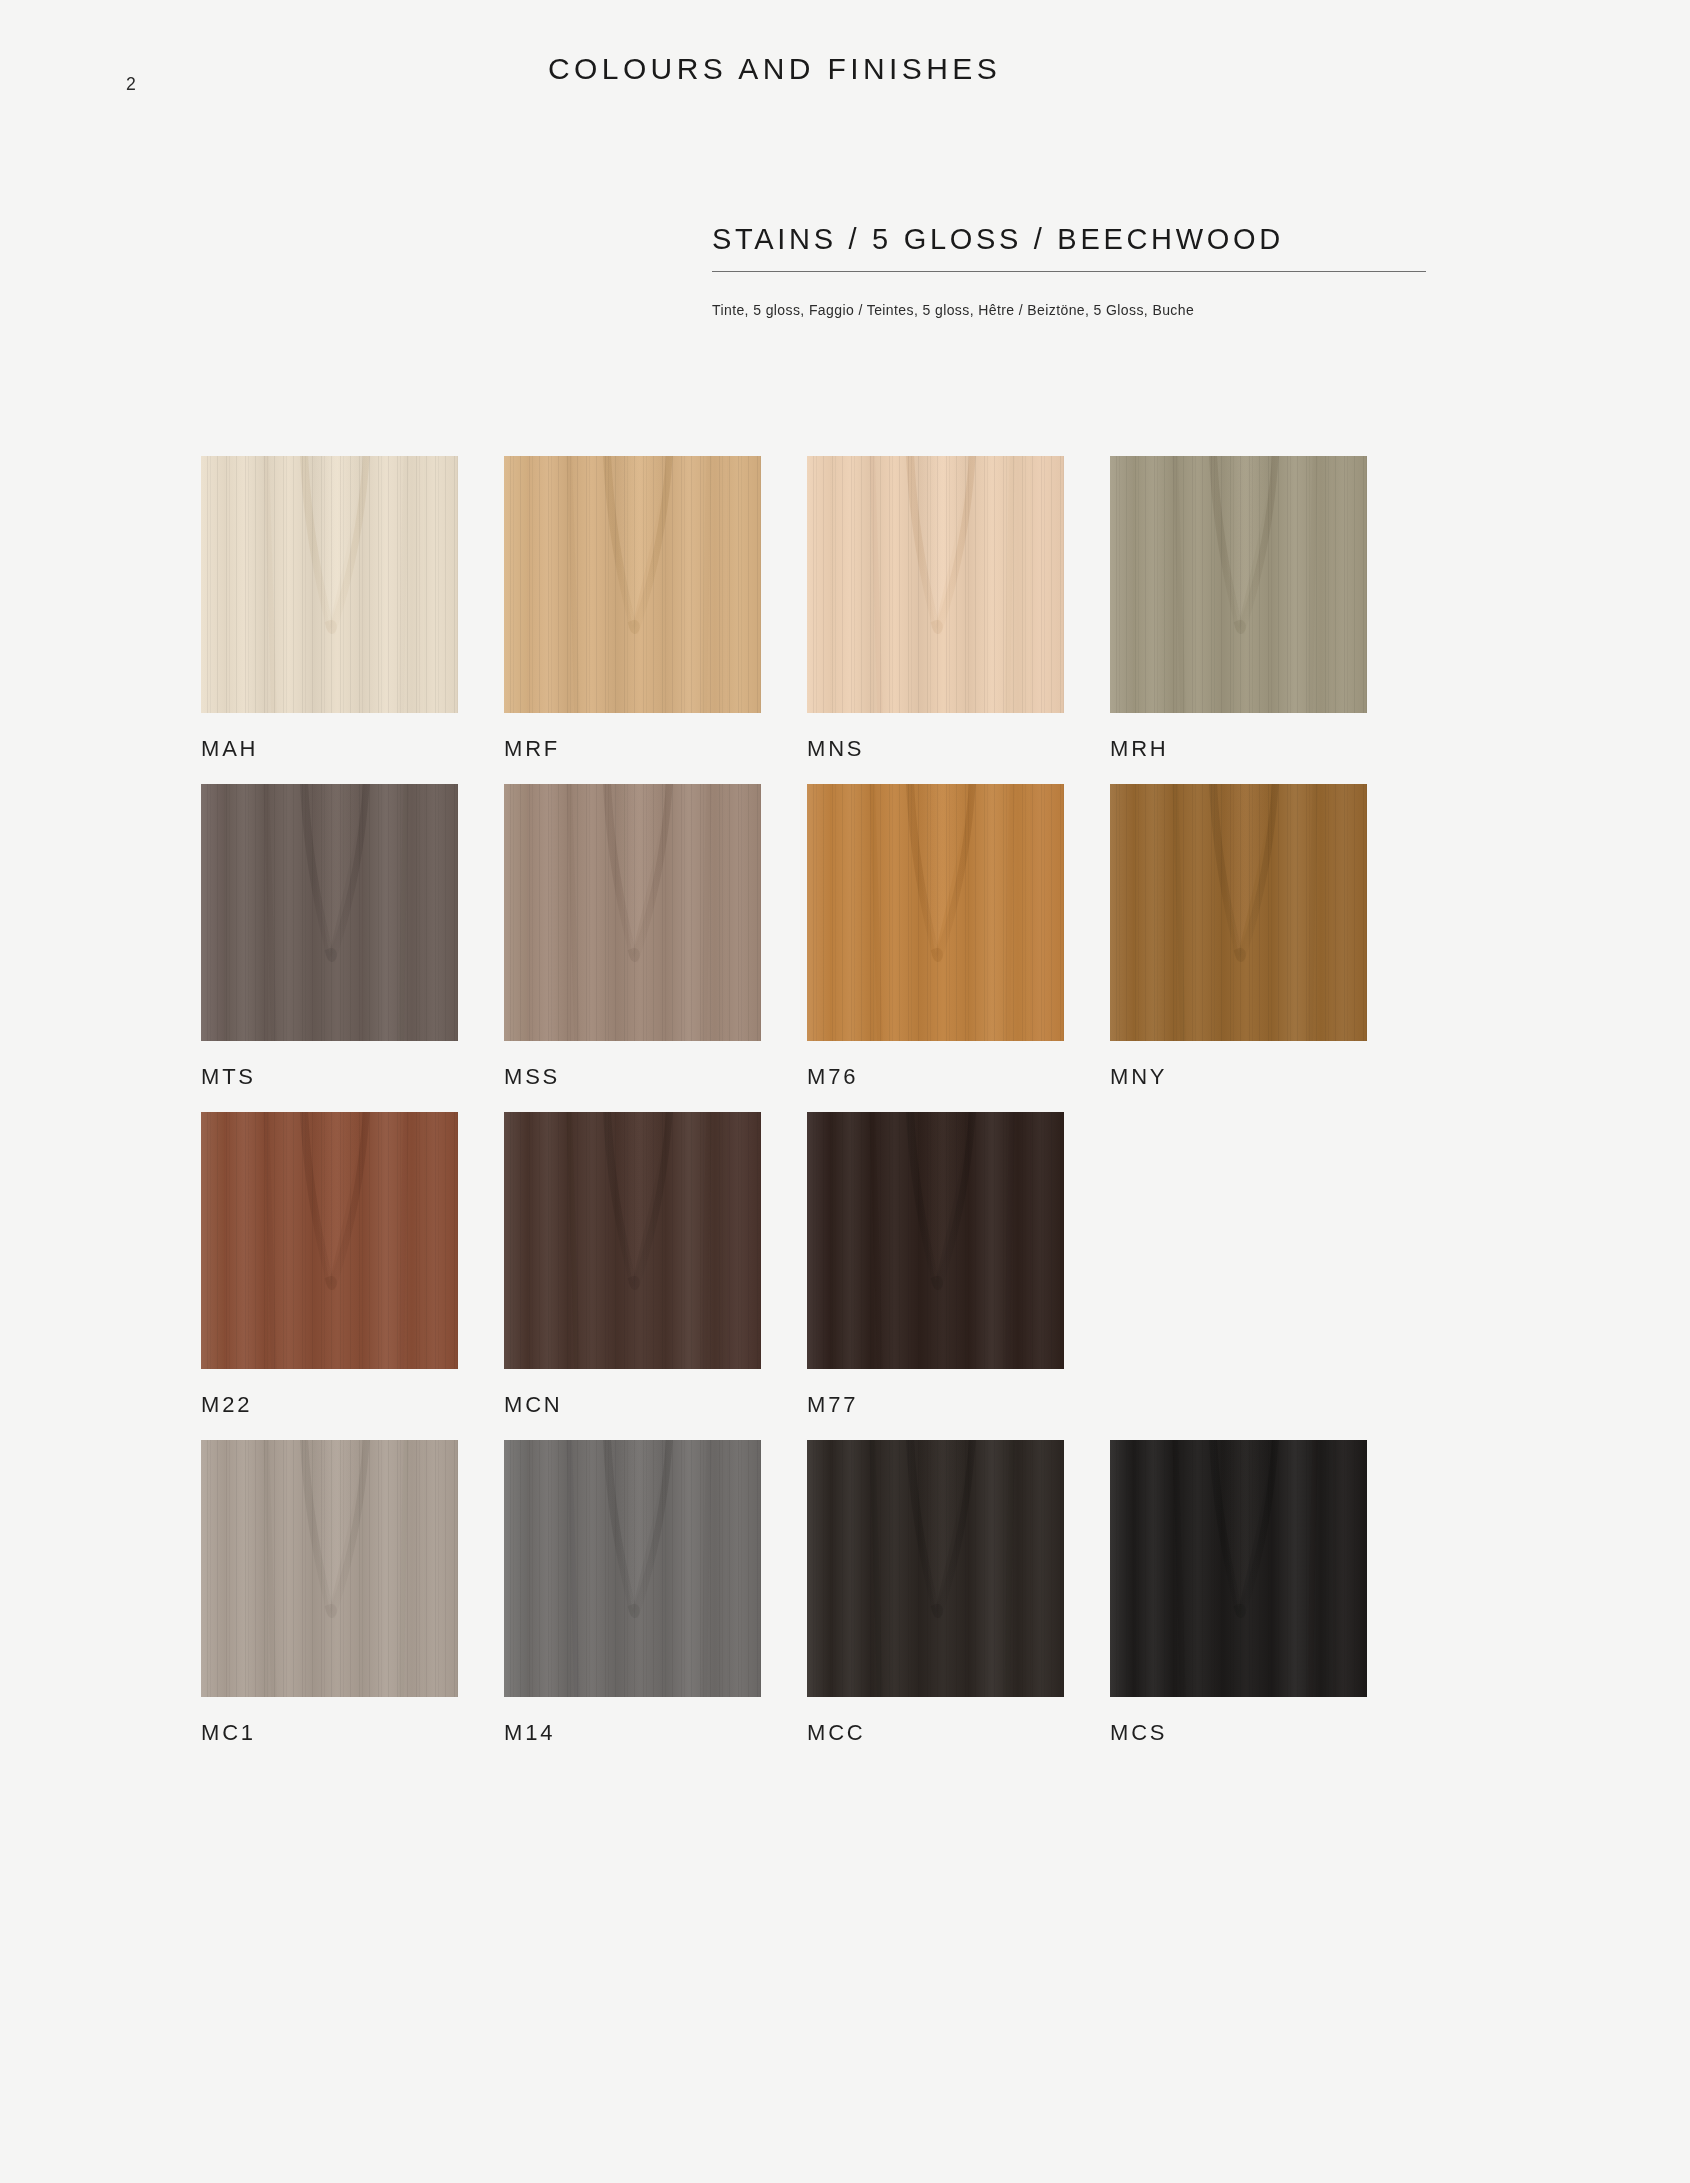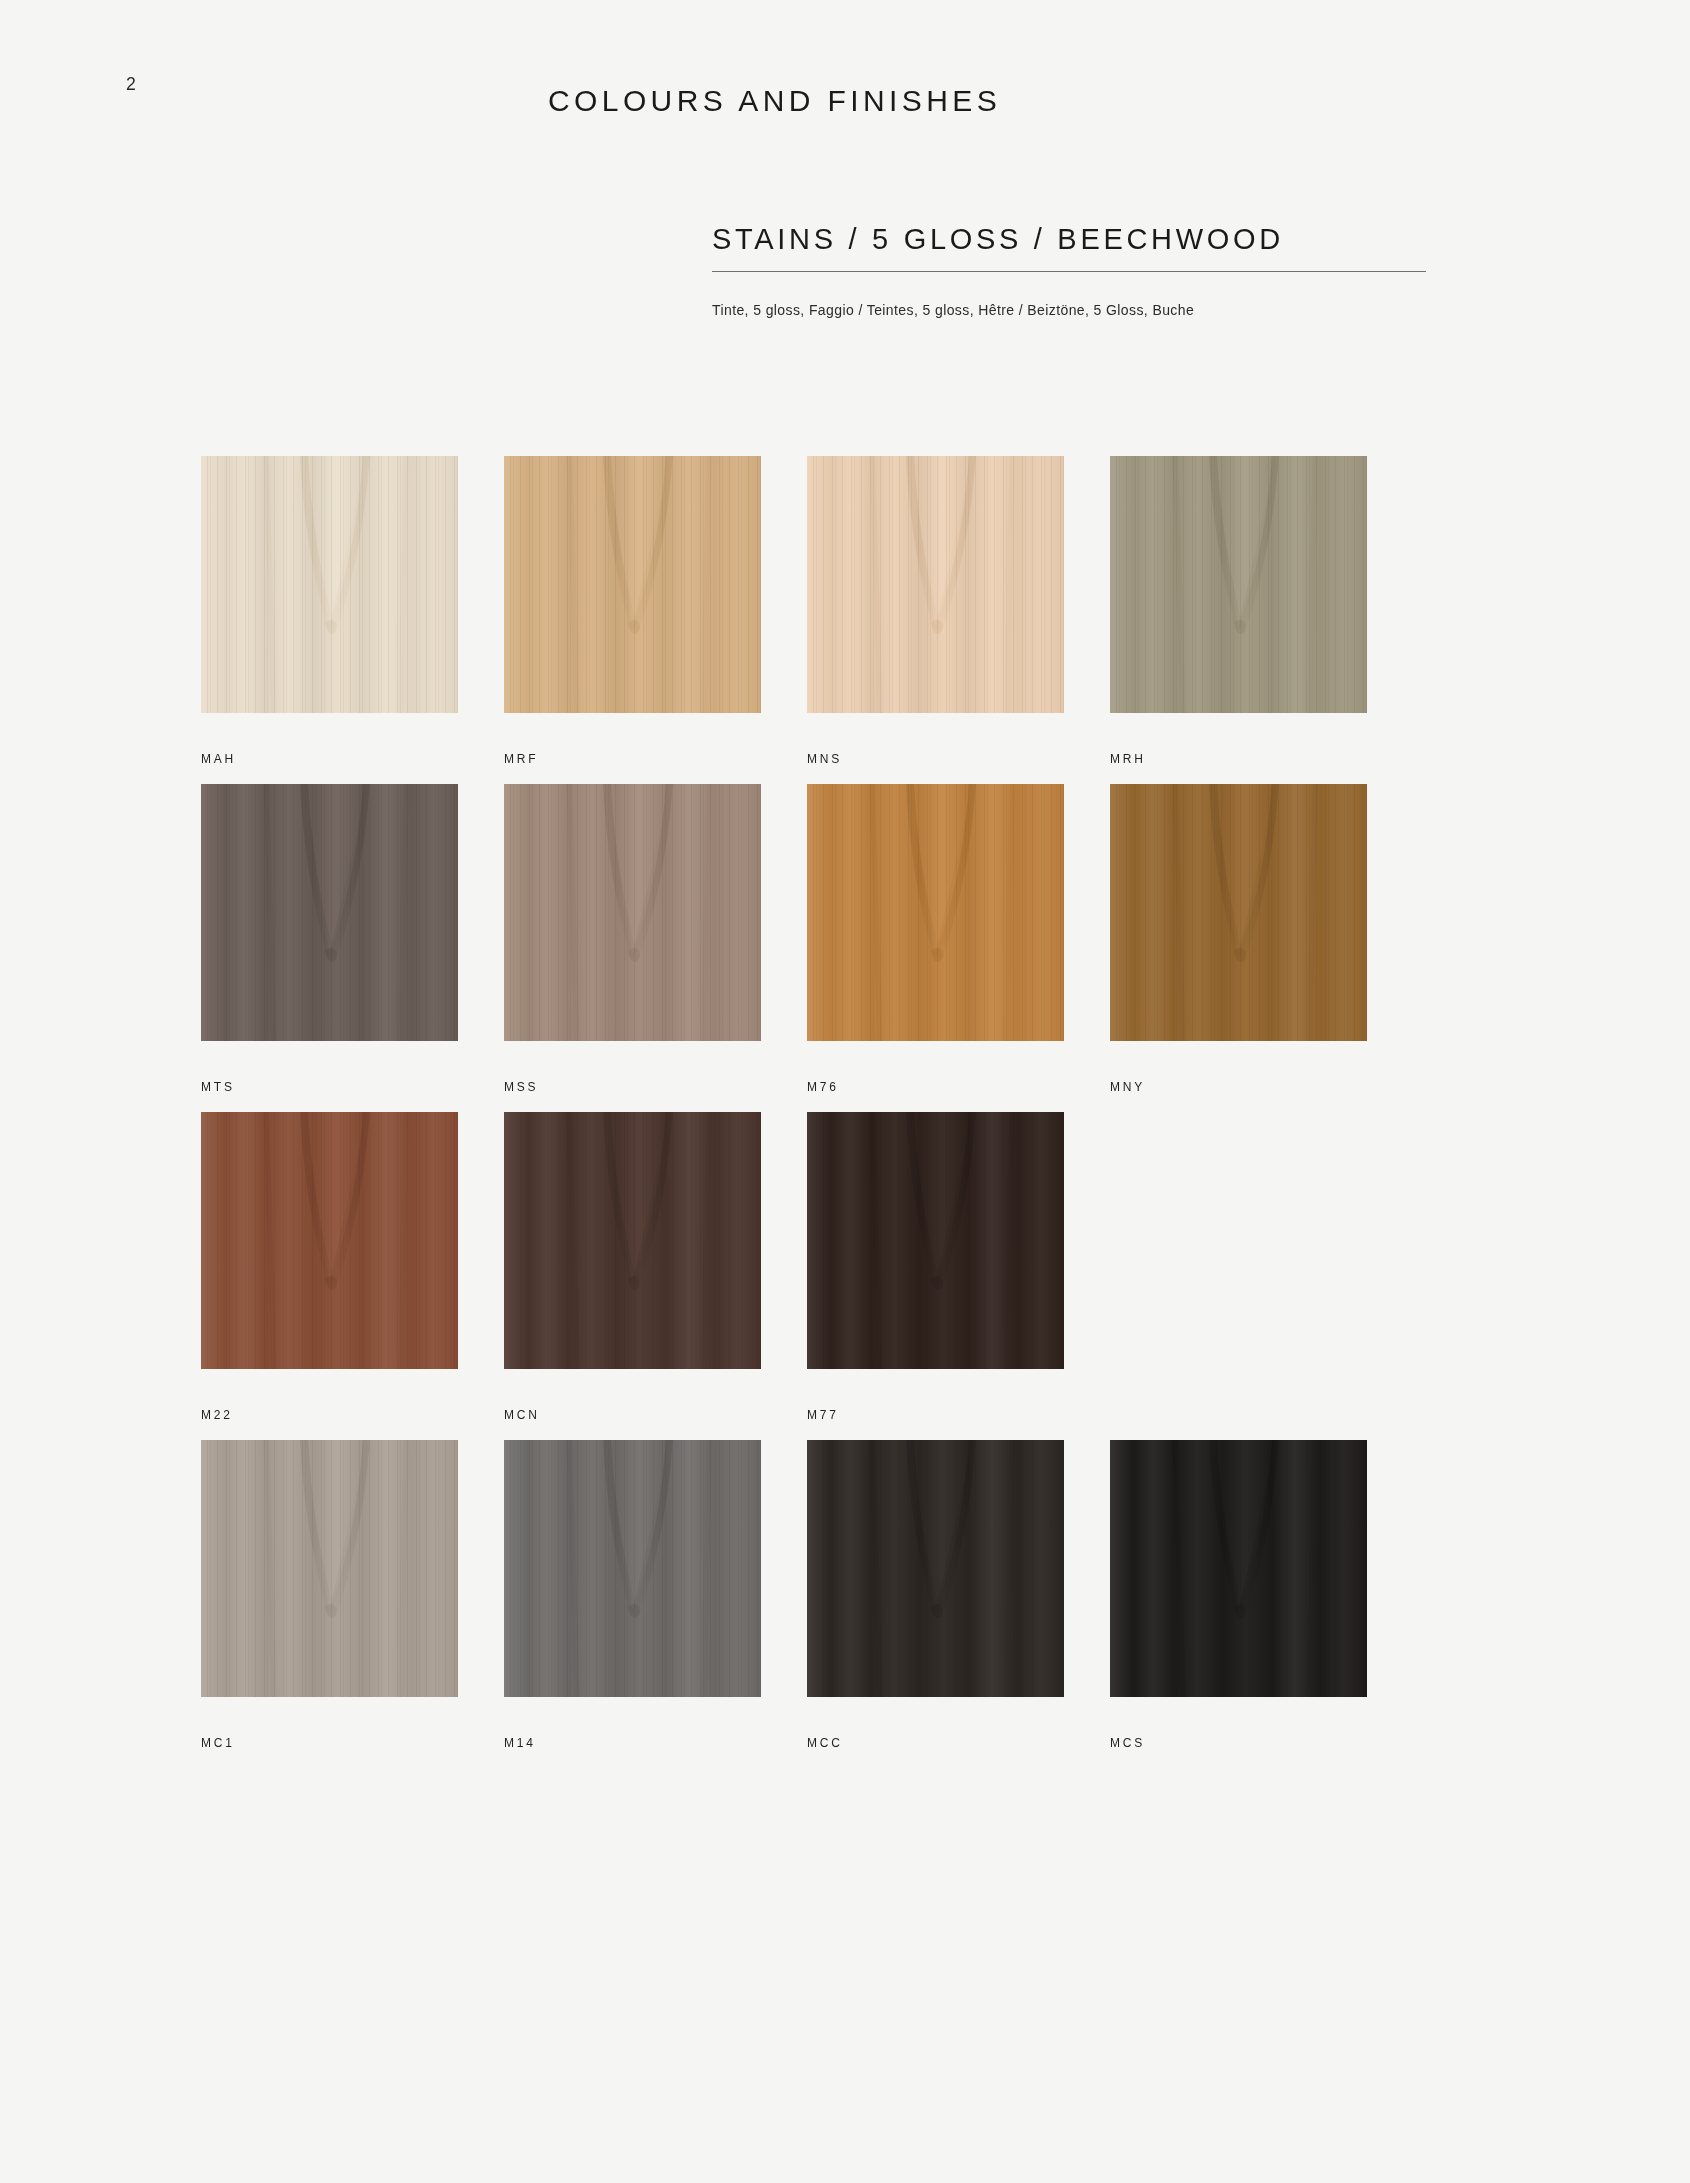--- a/index.html
+++ b/index.html
@@ -22,21 +22,21 @@
     position: absolute;
     left: 126px;
     top: 74px;
     font-size: 17.6px;
     letter-spacing: 0.3px;
     color: #2a2a2a;
   }
   .doc-title {
     position: absolute;
     left: 548px;
-    top: 84px;
+    top: 52px;
     font-size: 30px;
     letter-spacing: 4.4px;
     font-weight: 400;
     color: #1a1a1a;
     white-space: nowrap;
   }
 
   
   .section {
     position: absolute;
@@ -129,22 +129,22 @@
   }
   
   .swatch .fig {
     position: absolute;
     left: 0; top: 0;
     width: 100%; height: 100%;
   }
   .swatch .fig svg { display: block; width: 100%; height: 100%; }
 
   .swatch-label {
-    margin-top: 39px;
-    font-size: 12px;
+    margin-top: 23px;
+    font-size: 22px;
     letter-spacing: 2.8px;
     color: #1f1f1f;
   }
 </style>
 </head>
 <body style="background: rgb(245, 245, 244);">
 
 <div class="page-number">2</div>
 
 <div class="doc-title">COLOURS AND FINISHES</div>

